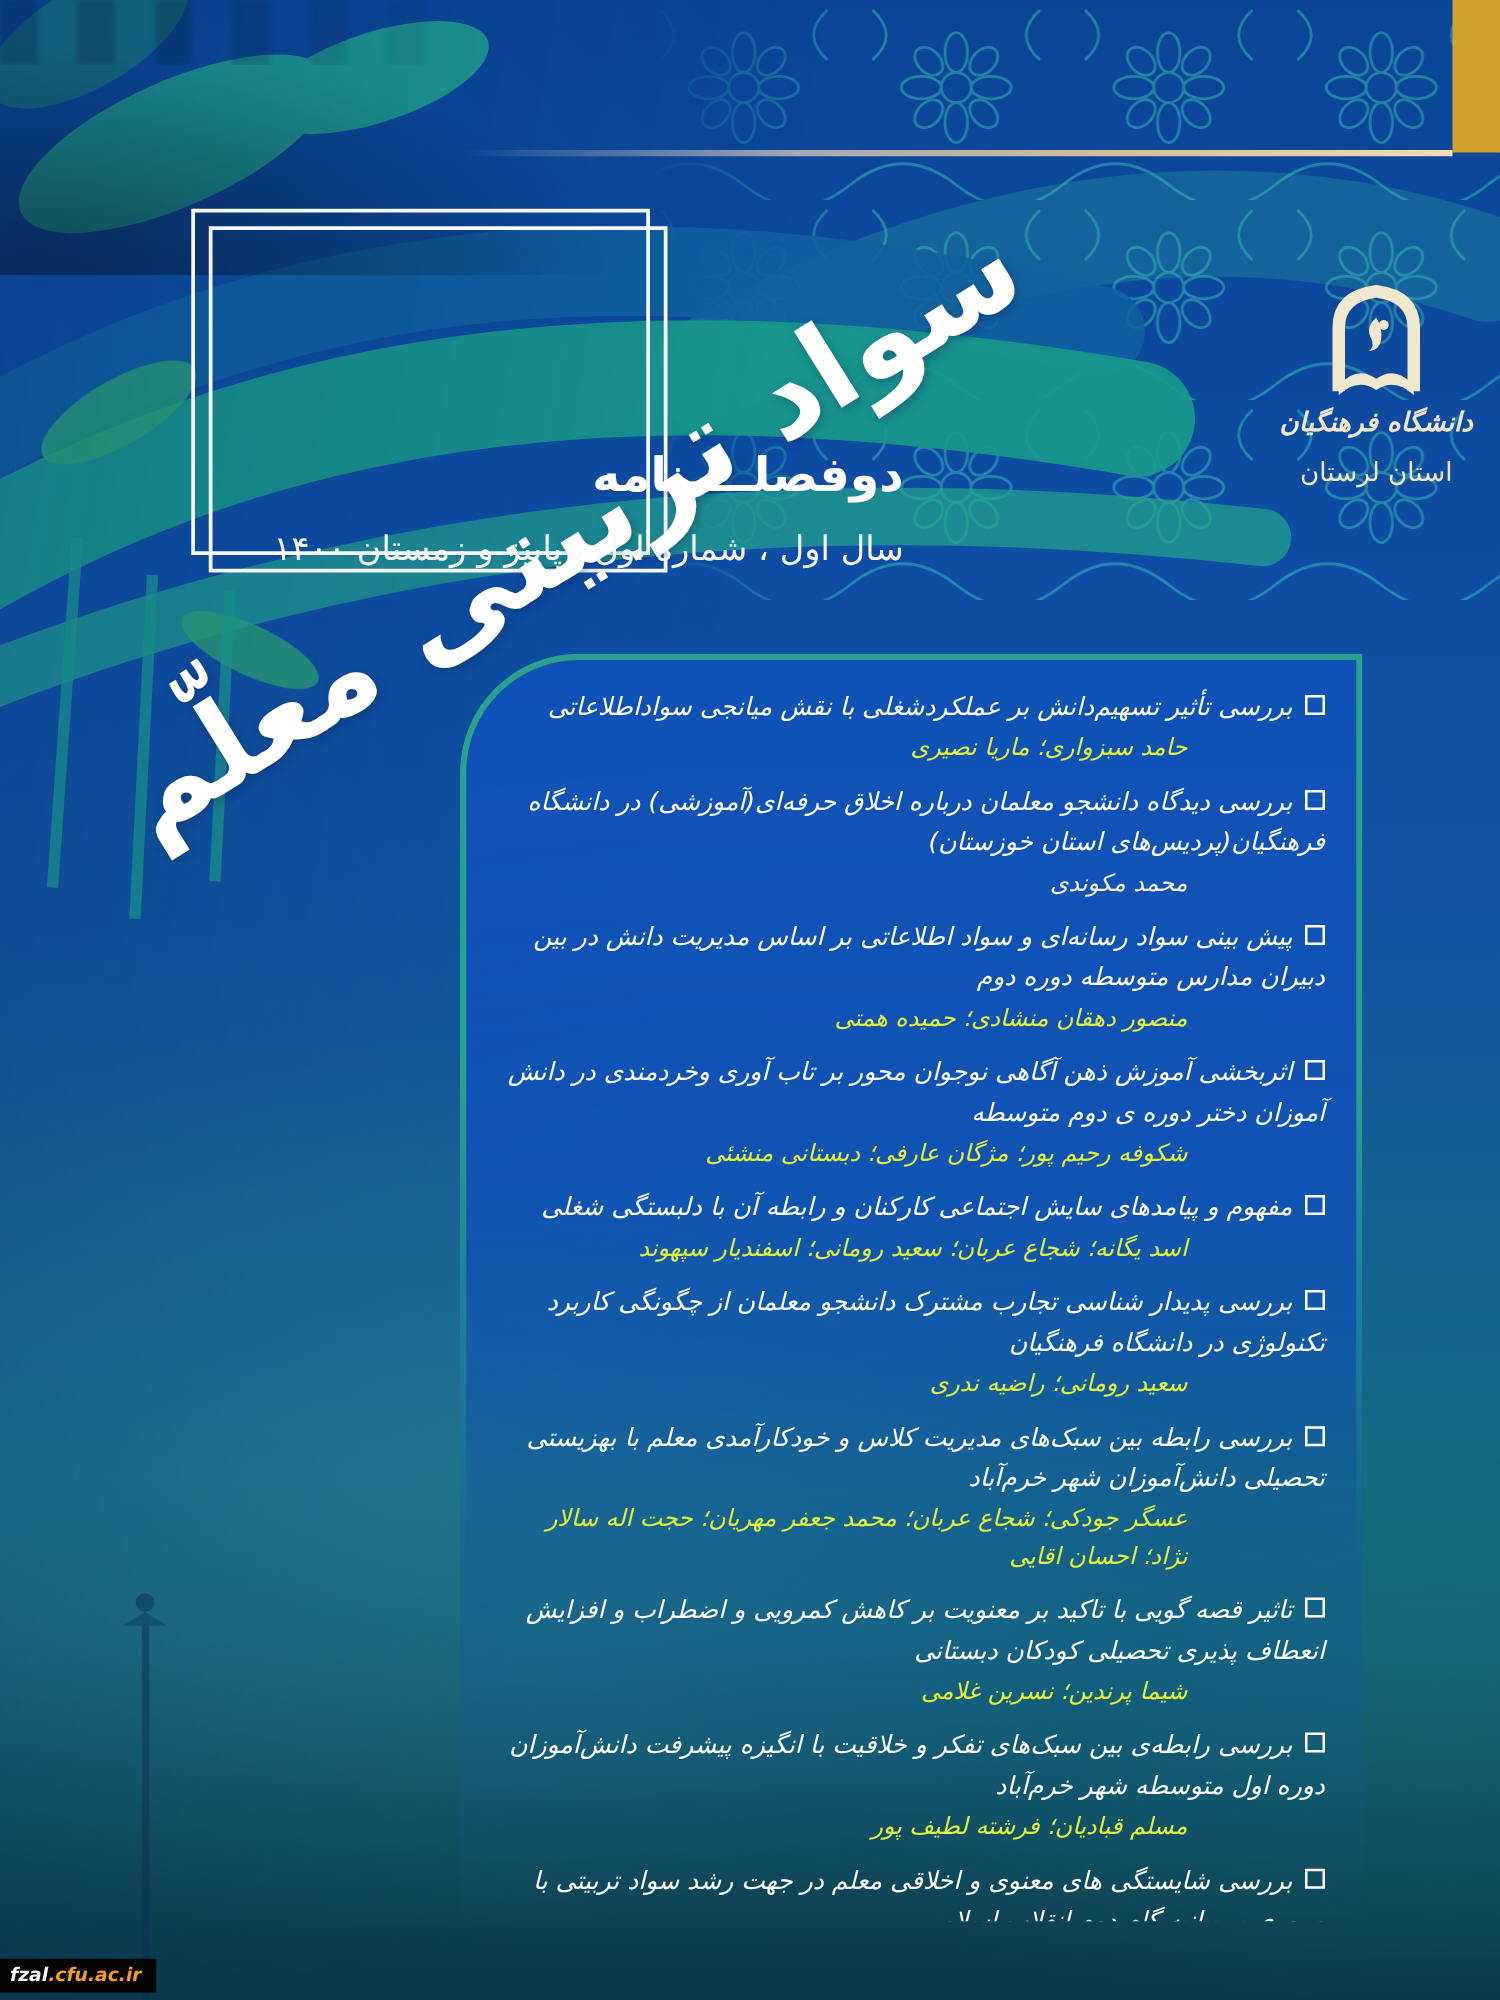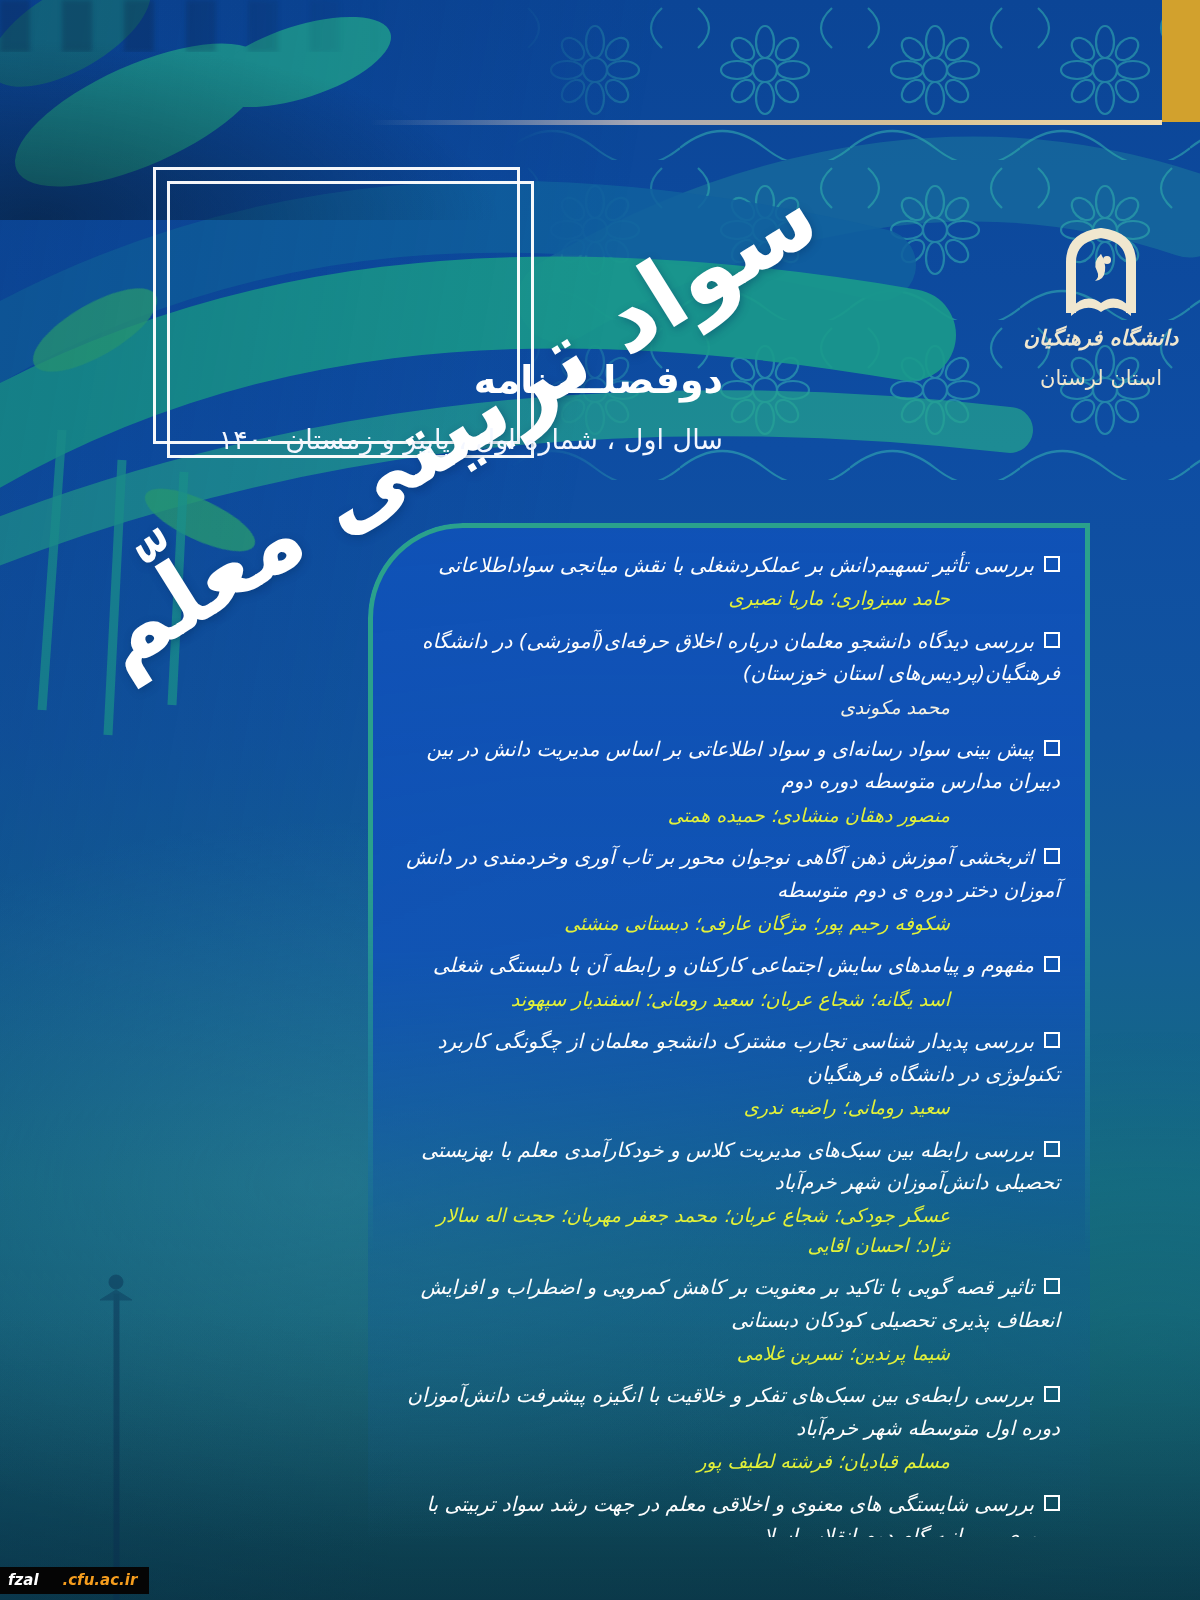--- a/index.html
+++ b/index.html
@@ -59,21 +59,21 @@
   .bullet{display:inline-block;width:12px;height:12px;border:2px solid #ffffff;
         margin-left:10px;vertical-align:baseline;background:transparent;}
   .toc-authors{color:#e3f139;font-size:19px;font-style:italic;line-height:1.55;
         text-align:right;padding-left:8px;padding-right:110px;margin-top:3px;}
   .toc-authors.white{color:#f5f1e2;}
   
   .lamp{position:absolute;left:88px;top:1270px;opacity:.45;}
   
   .watermark{position:absolute;left:0;top:1567px;background:#050505;color:#fff;
         padding:4px 12px 5px 8px;font-size:15px;font-weight:bold;font-style:italic;}
-  .watermark .wm2{color:#f59d1e;margin-left:24px;}
+  .watermark .wm2{color:#f59d1e;}
 </style>
 </head>
 <body>
 
 <div id="page">
 
   <svg class="floral" width="690" height="480" viewBox="0 0 690 480">
     <defs>
       <pattern id="flor" width="170" height="160" patternUnits="userSpaceOnUse">
         <g fill="none" stroke="#3cc9b6" stroke-width="2.2">

